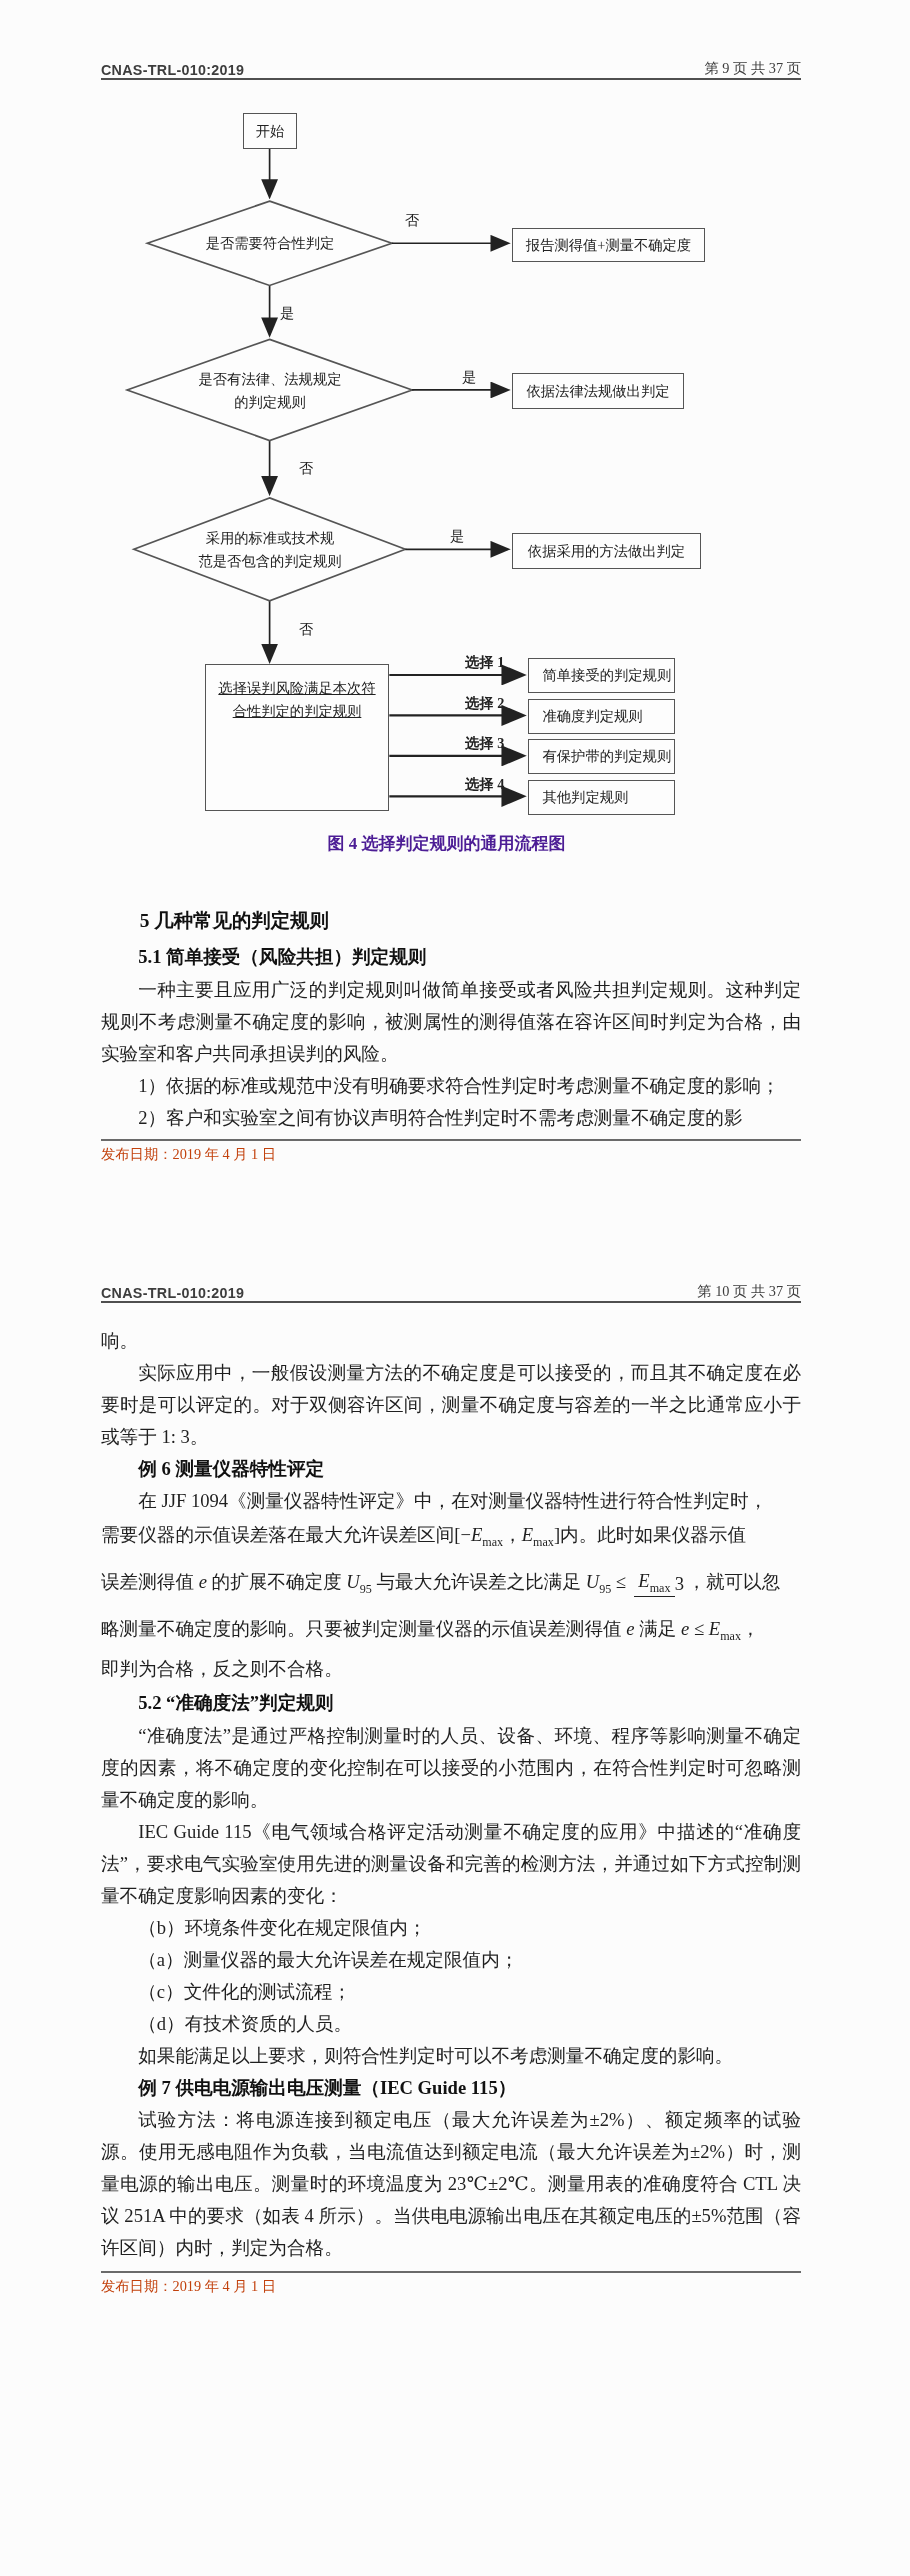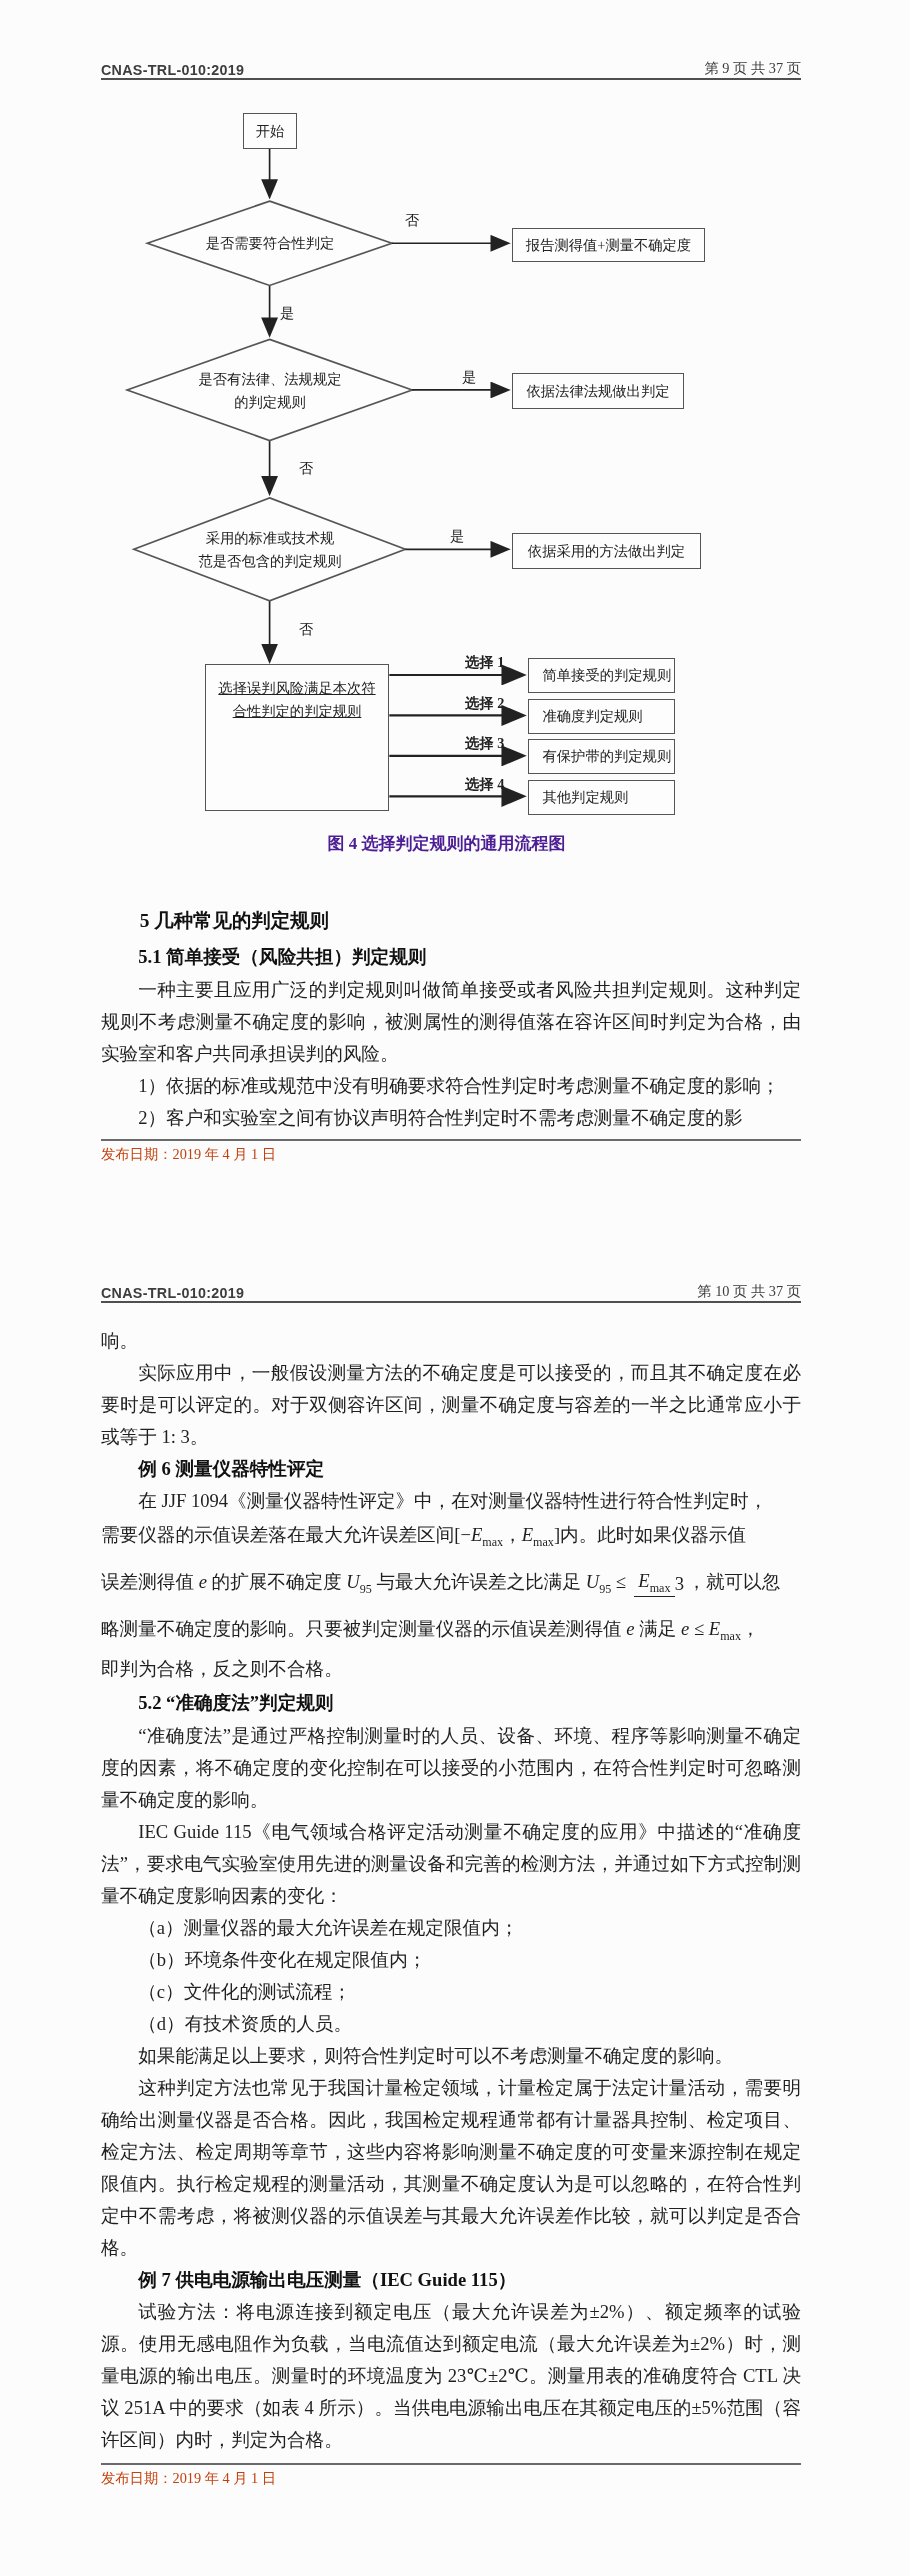--- a/index.html
+++ b/index.html
@@ -176,26 +176,25 @@
       </div>
     <div class="rich-line tall">
         <span>略测量不确定度的影响。只要被判定测量仪器的示值误差测得值 <i>e</i> 满足 <i>e</i> ≤ <i>E</i><sub>max</sub>，</span>
       </div>
     <div class="rich-line">
         <span>即判为合格，反之则不合格。</span>
       </div>
     <p class="h-sub">5.2 “准确度法”判定规则</p>
     <p>“准确度法”是通过严格控制测量时的人员、设备、环境、程序等影响测量不确定度的因素，将不确定度的变化控制在可以接受的小范围内，在符合性判定时可忽略测量不确定度的影响。</p>
     <p>IEC Guide 115《电气领域合格评定活动测量不确定度的应用》中描述的“准确度法”，要求电气实验室使用先进的测量设备和完善的检测方法，并通过如下方式控制测量不确定度影响因素的变化：</p>
+    <p>（b）环境条件变化在规定限值内；</p>
     <p>（a）测量仪器的最大允许误差在规定限值内；</p>
-    <p>（b）环境条件变化在规定限值内；</p>
     <p>（c）文件化的测试流程；</p>
     <p>（d）有技术资质的人员。</p>
     <p>如果能满足以上要求，则符合性判定时可以不考虑测量不确定度的影响。</p>
-    <p>这种判定方法也常见于我国计量检定领域，计量检定属于法定计量活动，需要明确给出测量仪器是否合格。因此，我国检定规程通常都有计量器具控制、检定项目、检定方法、检定周期等章节，这些内容将影响测量不确定度的可变量来源控制在规定限值内。执行检定规程的测量活动，其测量不确定度认为是可以忽略的，在符合性判定中不需考虑，将被测仪器的示值误差与其最大允许误差作比较，就可以判定是否合格。</p>
     <p class="ex-title">例 7  供电电源输出电压测量（IEC Guide 115）</p>
     <p>试验方法：将电源连接到额定电压（最大允许误差为±2%）、额定频率的试验源。使用无感电阻作为负载，当电流值达到额定电流（最大允许误差为±2%）时，测量电源的输出电压。测量时的环境温度为 23℃±2℃。测量用表的准确度符合 CTL 决议 251A 中的要求（如表 4 所示）。当供电电源输出电压在其额定电压的±5%范围（容许区间）内时，判定为合格。</p>
   </div>
 
   <div class="page-footer" style="margin-top:6.7px;">
     <span class="footer-text">发布日期：2019 年 4 月 1 日</span>
   </div>
 
 </div>
 

